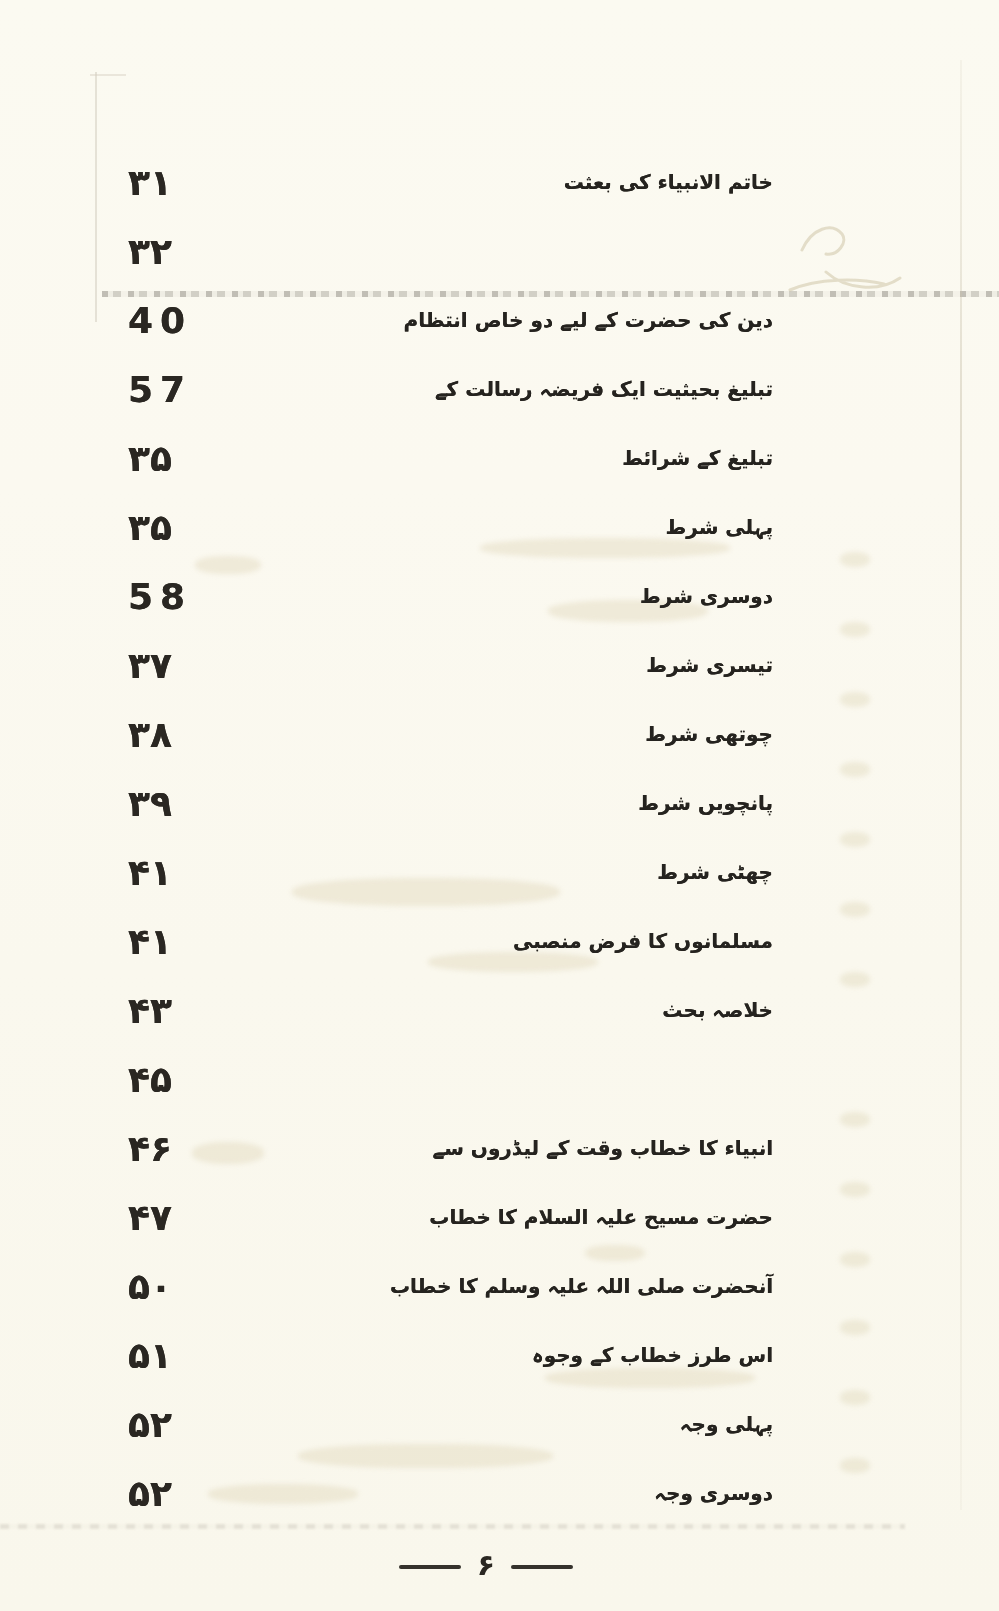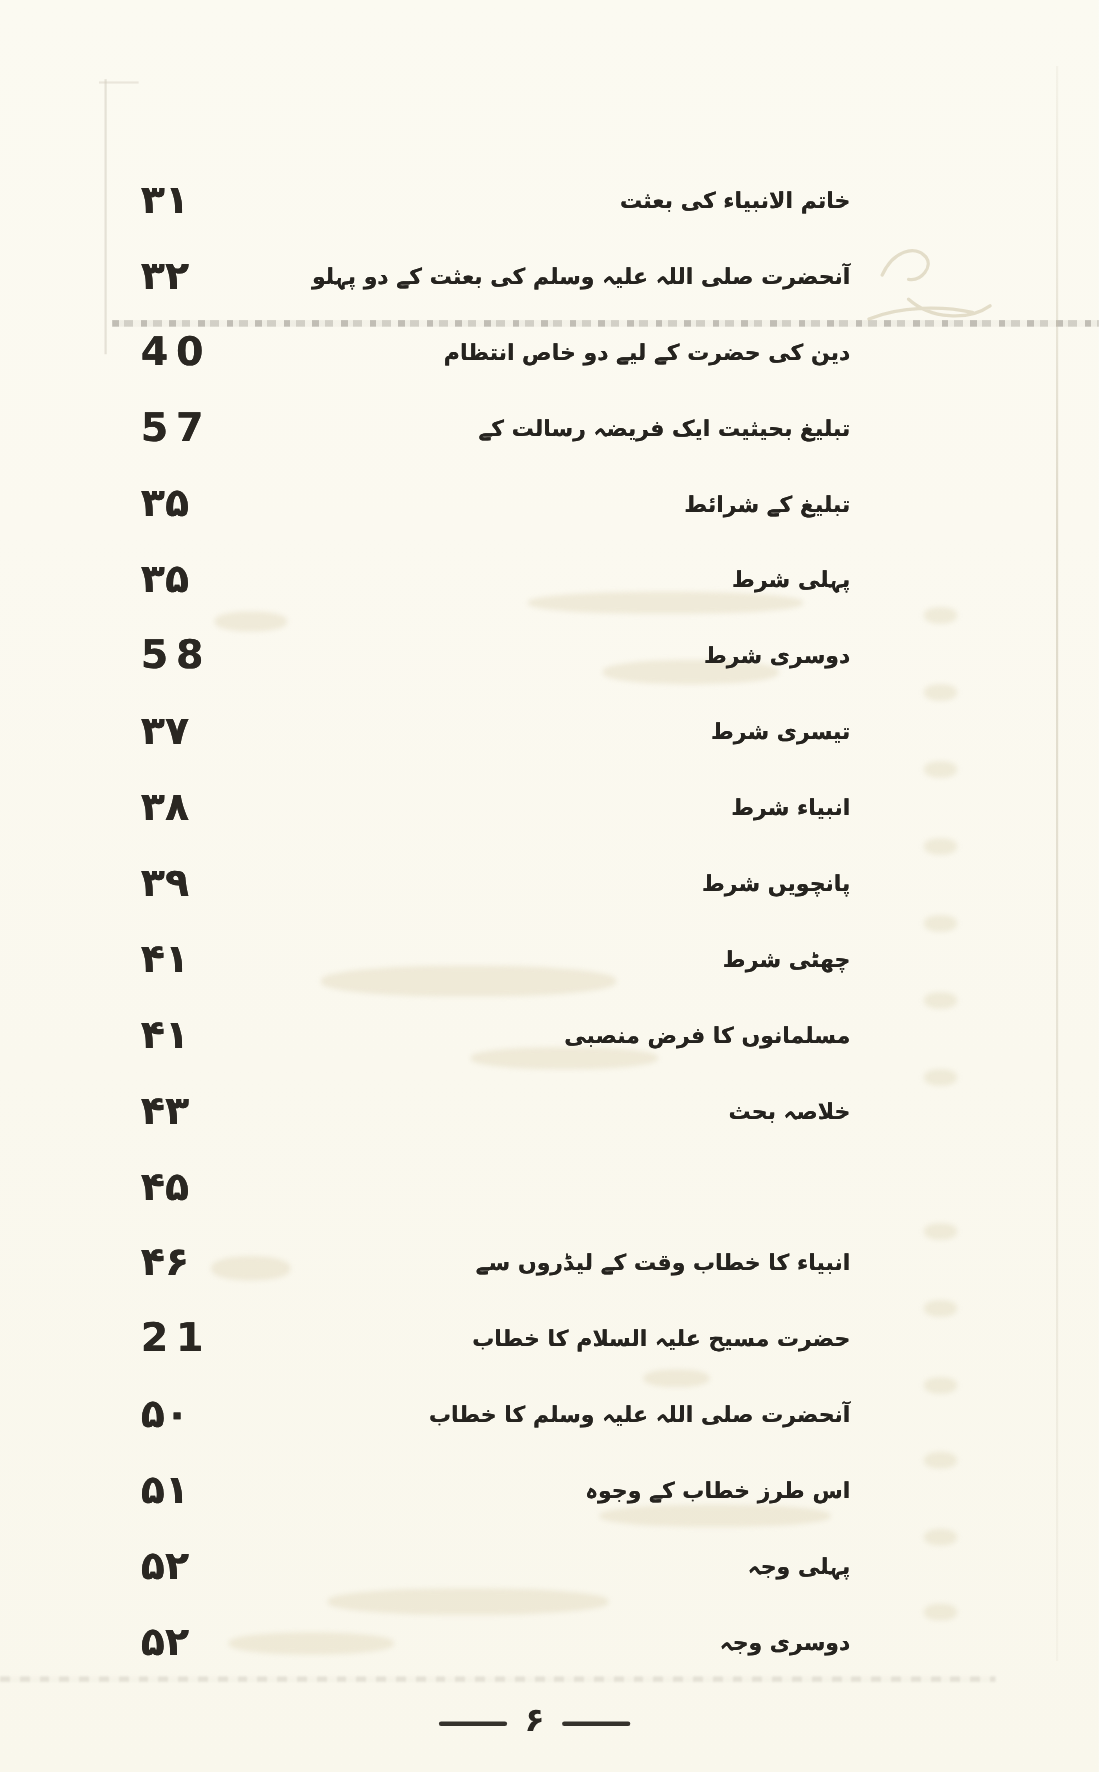--- a/index.html
+++ b/index.html
@@ -188,21 +188,20 @@
   <div class="ghost num n13"></div>
 
   <div class="toc">
 
       <div class="row">
         <span class="title">خاتم الانبیاء کی بعثت</span>
         <span class="pagenum">۳۱</span>
       </div>
 
       <div class="row">
-        <span class="title">آنحضرت صلی اللہ علیہ وسلم کی بعثت کے دو پہلو</span>
         <span class="pagenum">۳۲</span>
       </div>
 
       <div class="row">
         <span class="title">دین کی حضرت کے لیے دو خاص انتظام</span>
         <span class="pagenum">40</span>
       </div>
 
       <div class="row">
         <span class="title">تبلیغ بحیثیت ایک فریضہ رسالت کے</span>
@@ -223,21 +222,21 @@
         <span class="title">دوسری شرط</span>
         <span class="pagenum">58</span>
       </div>
 
       <div class="row">
         <span class="title">تیسری شرط</span>
         <span class="pagenum">۳۷</span>
       </div>
 
       <div class="row">
-        <span class="title">انبیاء شرط</span>
+        <span class="title">چوتھی شرط</span>
         <span class="pagenum">۳۸</span>
       </div>
 
       <div class="row">
         <span class="title">پانچویں شرط</span>
         <span class="pagenum">۳۹</span>
       </div>
 
       <div class="row">
         <span class="title">چھٹی شرط</span>
@@ -258,21 +257,21 @@
         <span class="pagenum">۴۵</span>
       </div>
 
       <div class="row">
         <span class="title">انبیاء کا خطاب وقت کے لیڈروں سے</span>
         <span class="pagenum">۴۶</span>
       </div>
 
       <div class="row">
         <span class="title">حضرت مسیح علیہ السلام کا خطاب</span>
-        <span class="pagenum">21</span>
+        <span class="pagenum">۴۷</span>
       </div>
 
       <div class="row">
         <span class="title">آنحضرت صلی اللہ علیہ وسلم کا خطاب</span>
         <span class="pagenum">۵۰</span>
       </div>
 
       <div class="row">
         <span class="title">اس طرز خطاب کے وجوہ</span>
         <span class="pagenum">۵۱</span>

